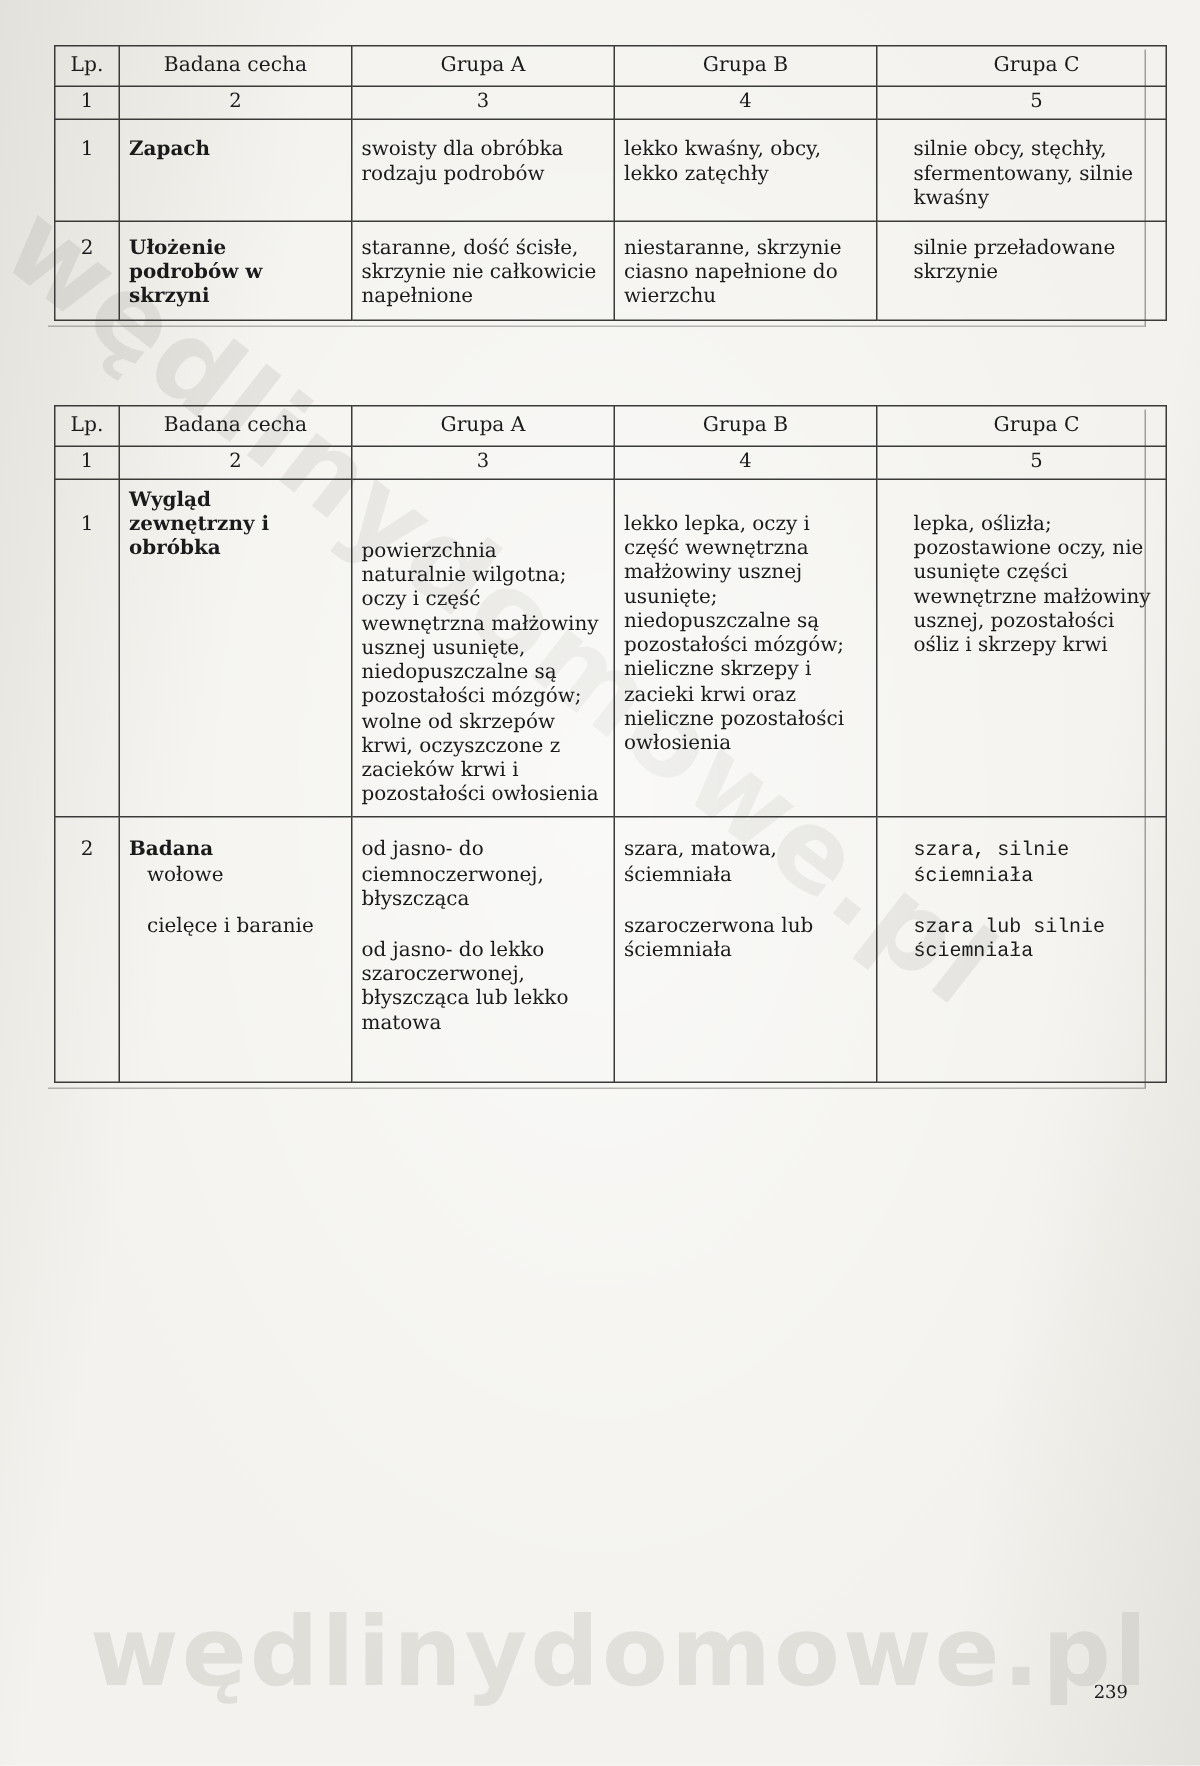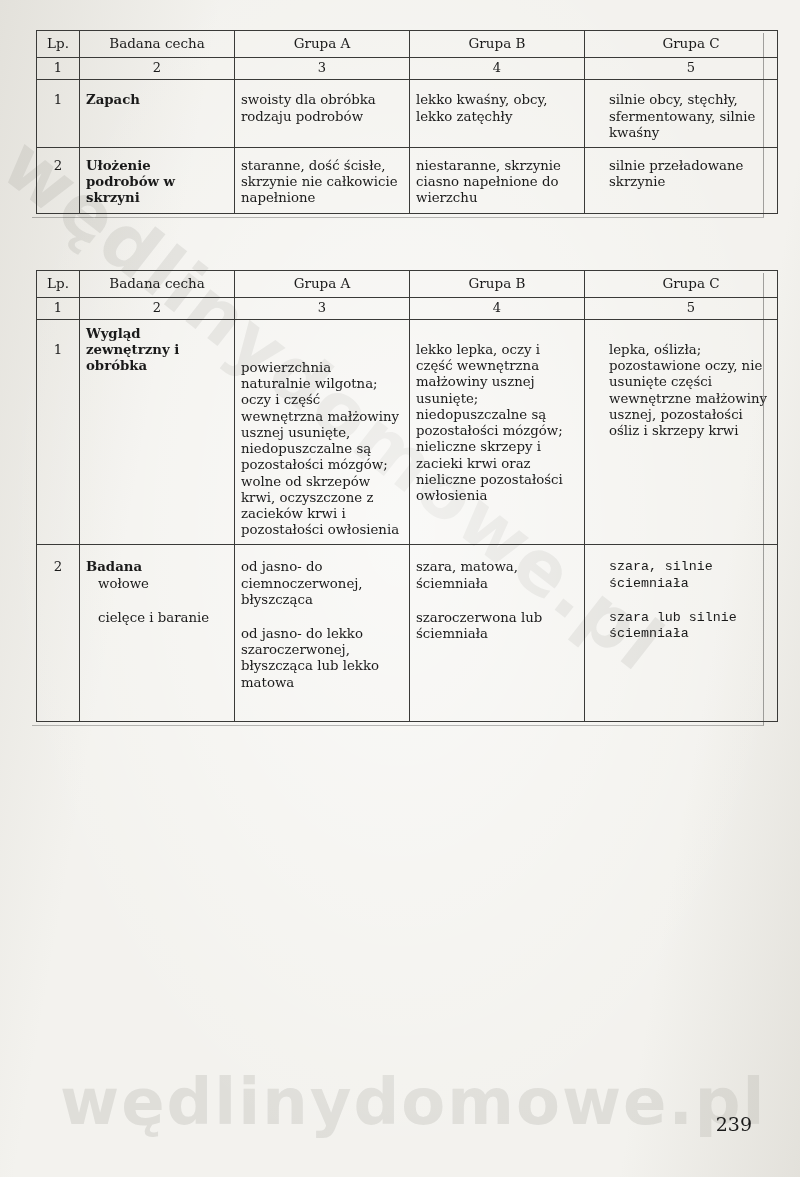--- a/index.html
+++ b/index.html
@@ -129,21 +129,21 @@
     right: -4px;
     bottom: -4px;
     border-right: 1px solid rgba(60,60,58,0.45);
     border-bottom: 1px solid rgba(60,60,58,0.35);
     pointer-events: none;
   }
   .page-number {
     position: absolute;
     right: 48px;
     bottom: 42px;
-    font-size: 19px;
+    font-size: 12px;
     font-family: "DejaVu Serif", serif;
     z-index: 4;
   }
   .subitem { display: block; }
   .rowgap { height: 18px; }
 </style>
 </head>
 <body>
 
 <div class="page">

